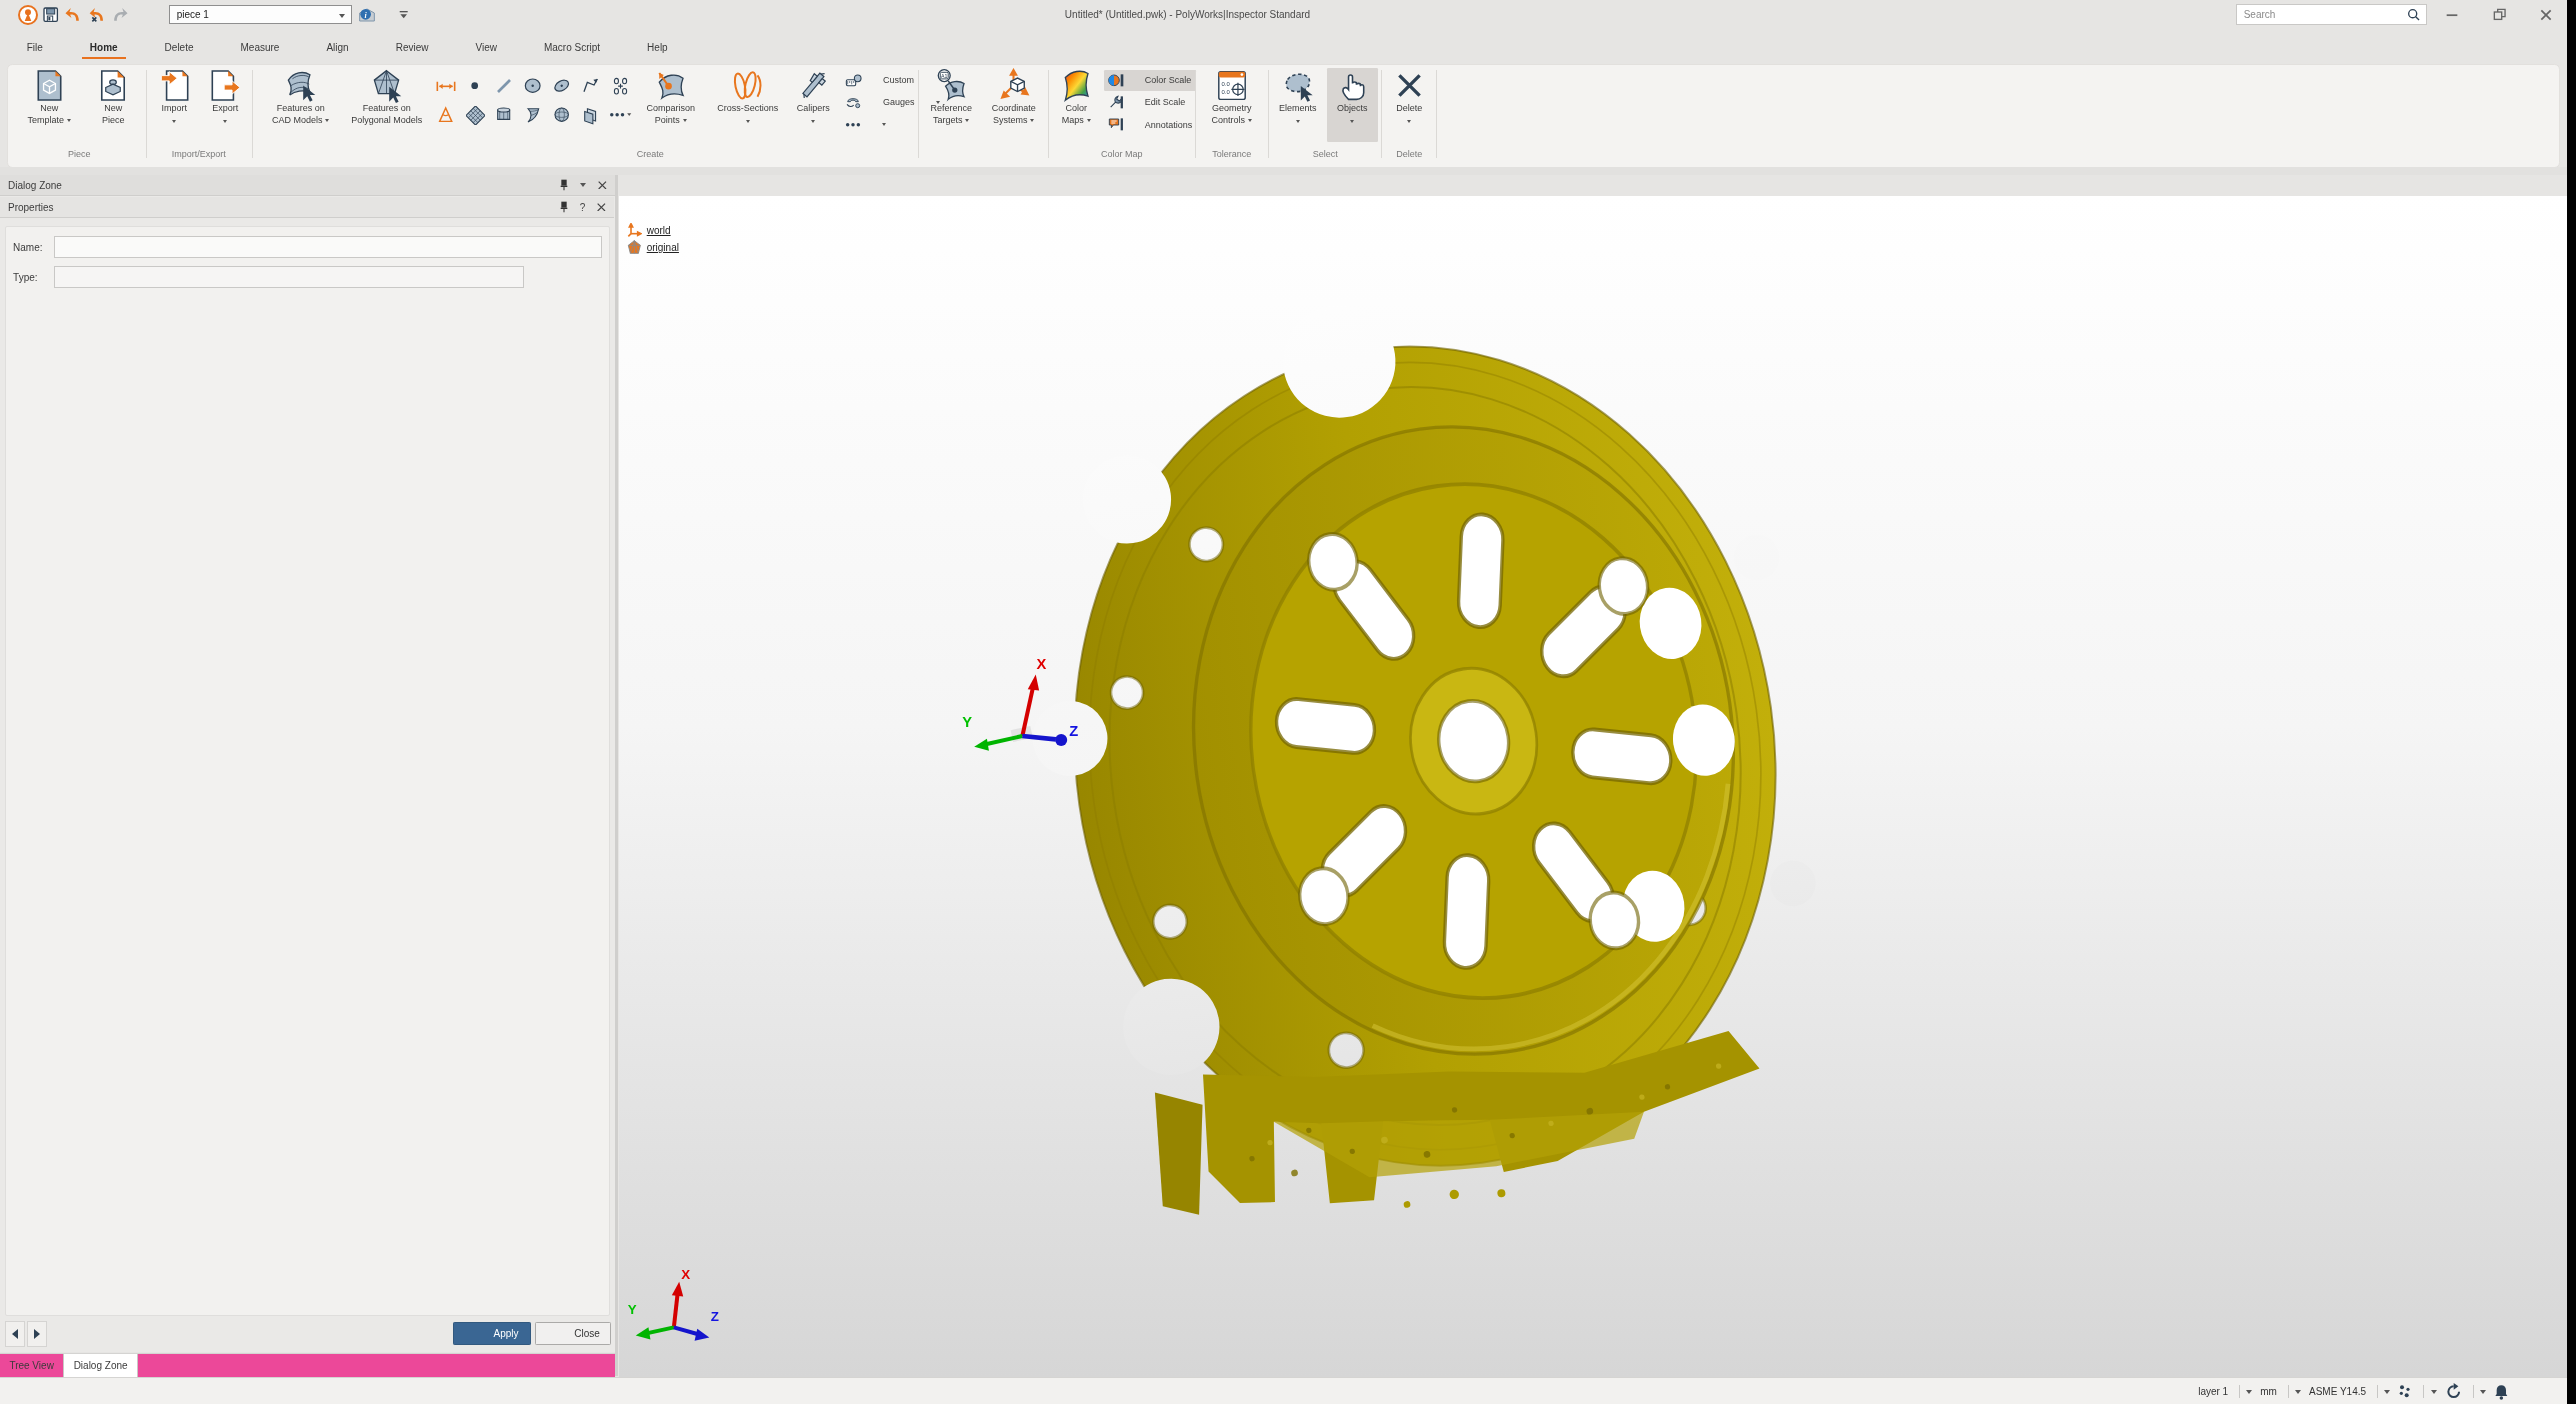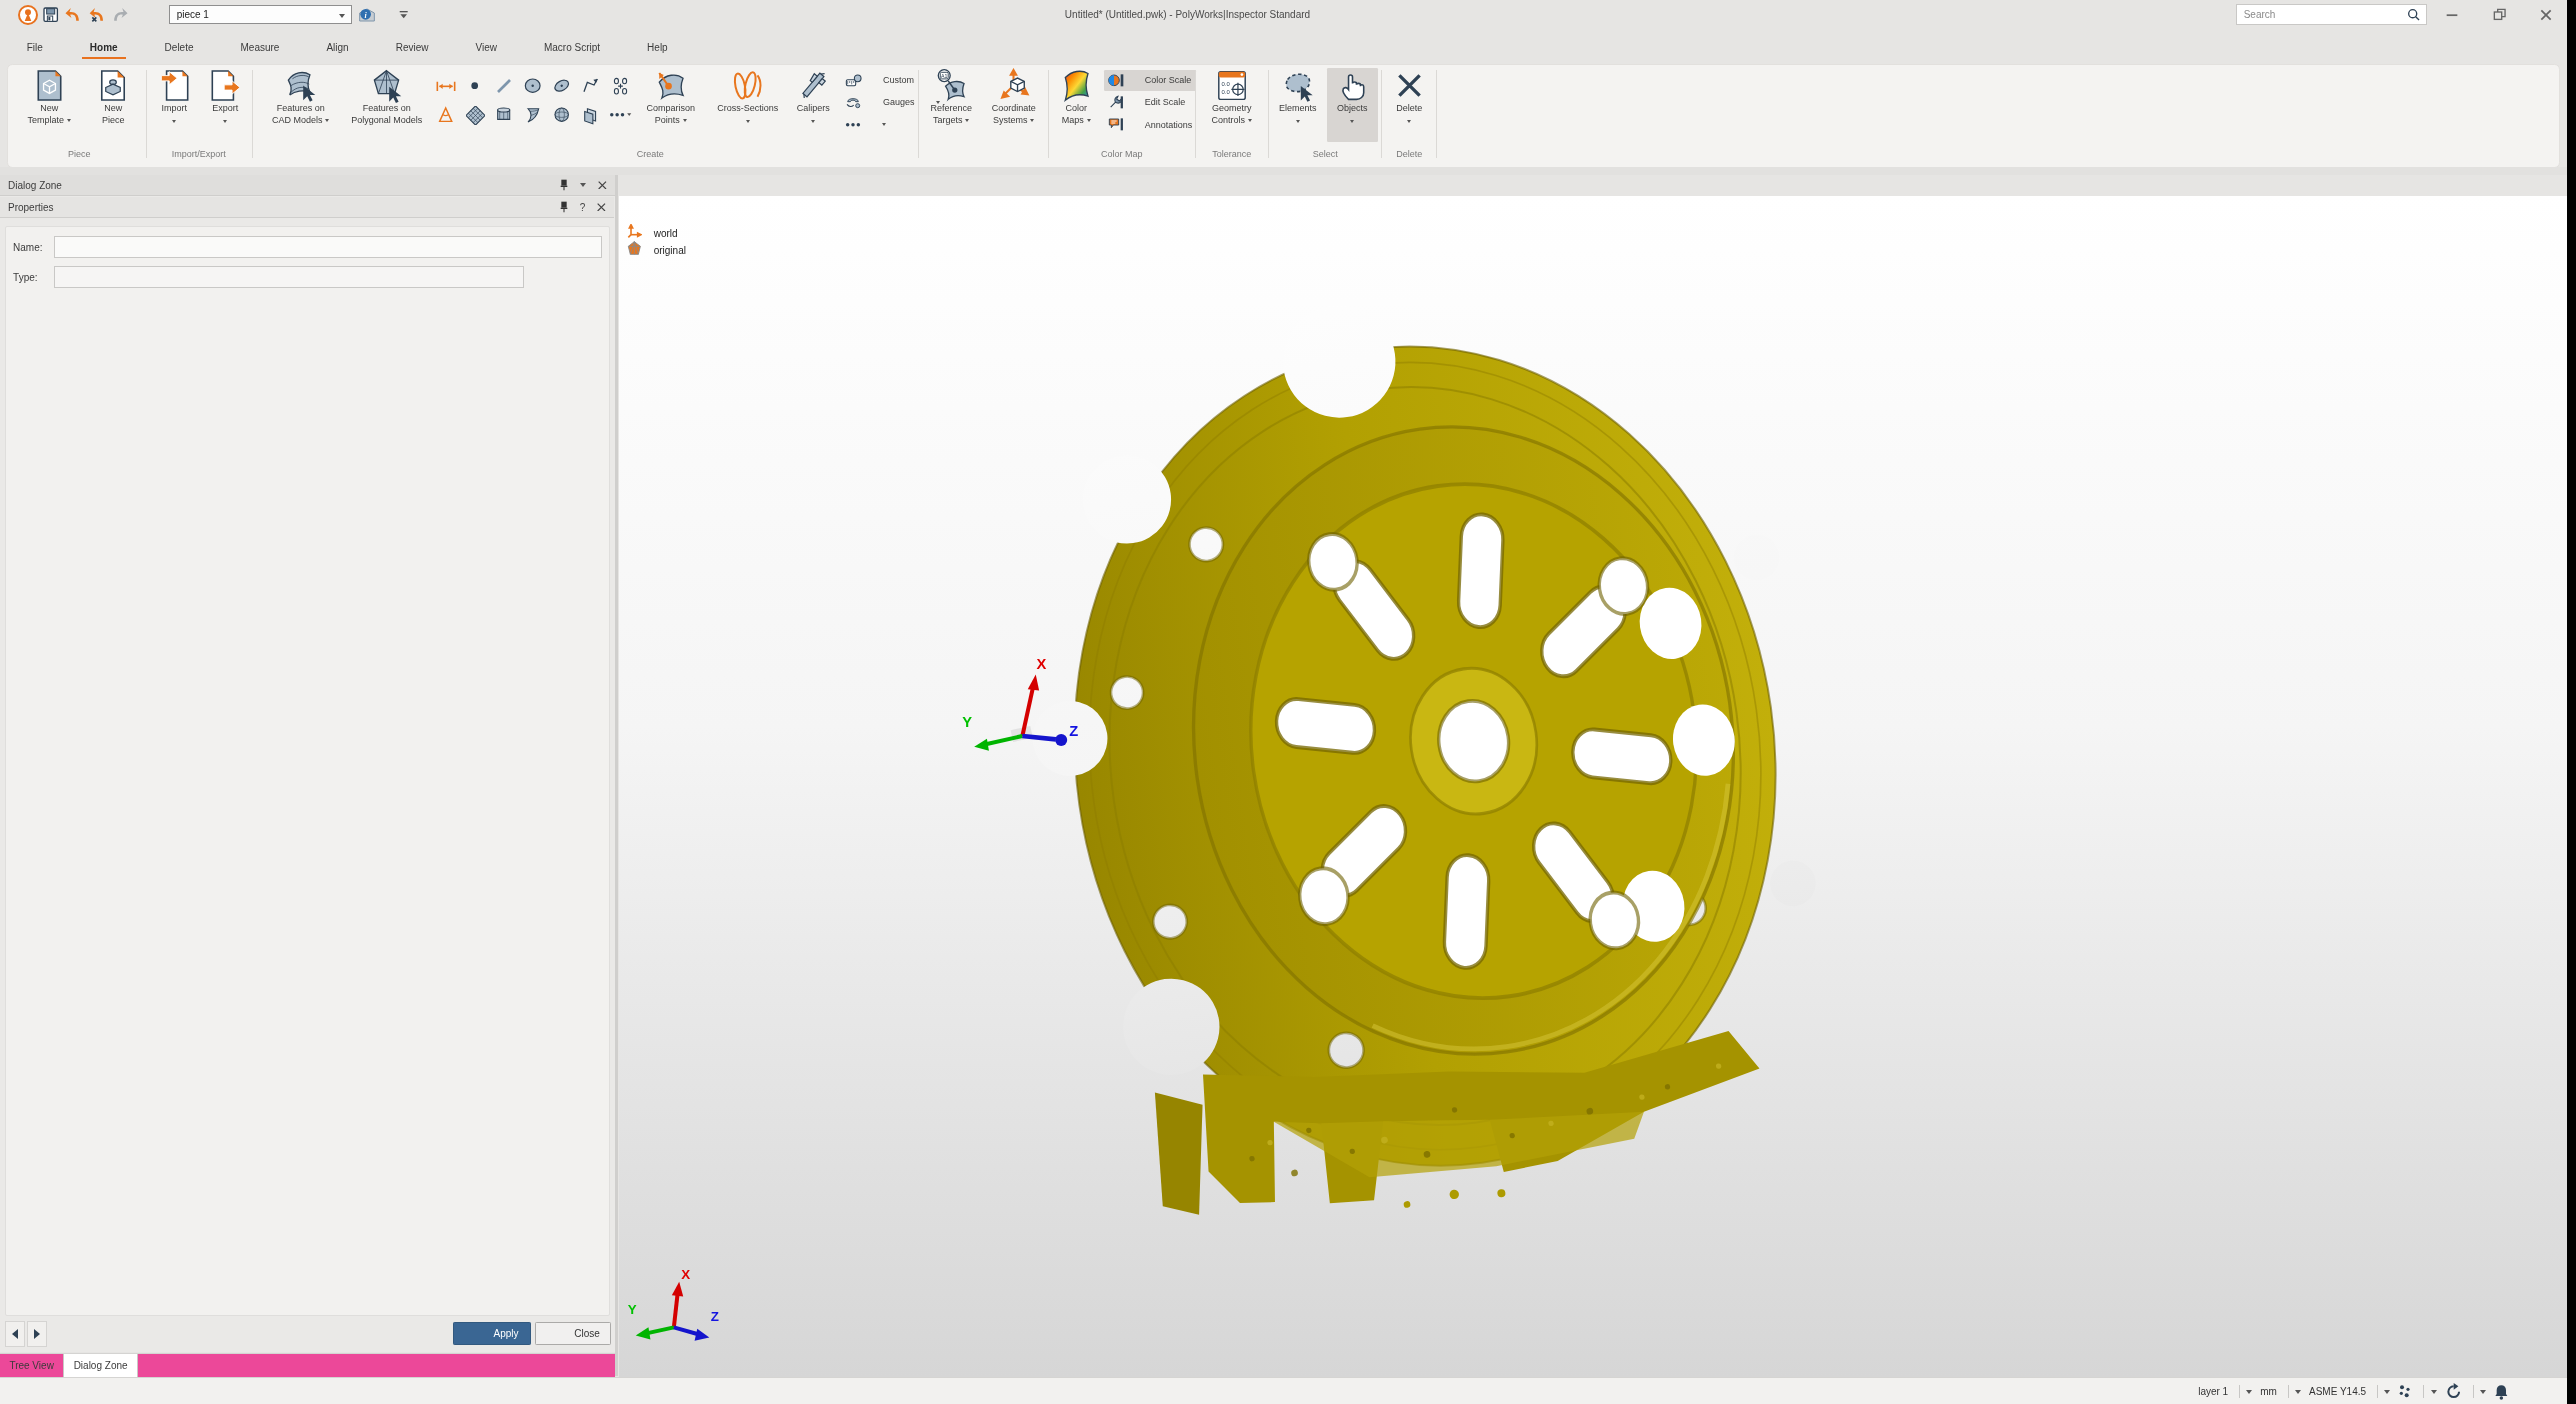--- a/index.html
+++ b/index.html
@@ -62,21 +62,21 @@
   #tabbar { position:absolute; left:0; top:1353px; width:615px; height:24px; background:#ec4899; border-top:0.7px solid #D5D4D2; display:flex; align-items:flex-start; }
   .tab { height:22px; display:flex; align-items:center; padding:0 9.4px; font-size:10px; color:#3B3B3B; }
   .tab.active { background:#FFFFFF; border:0.7px solid #C9C8C6; border-top:none; height:24px; }
 
   #vdivider { position:absolute; left:615px; top:175px; width:3.3px; height:1201px; background:#D0CFCD; }
 
   
   #scene-header { left:619px; top:175px; width:1948px; font-weight:bold; }
   #scene { position:absolute; left:619px; top:196px; width:1948px; height:1181px; background:linear-gradient(180deg,#FFFFFF 0%,#F5F5F5 45%,#D6D6D6 100%); }
   #scene-tree { position:absolute; left:8px; top:25.4px; font-size:10px; color:#222; }
-  .tree-row { display:flex; align-items:flex-end; gap:12px; height:17.4px; }
+  .tree-row { display:flex; align-items:center; gap:5px; height:17.4px;text-decoration:underline; }
   #model-svg { position:absolute; left:0; top:0; width:1948px; height:1181px; }
 
   
   #statusbar { position:absolute; left:0; top:1377px; width:2576px; height:27.4px; background:#F2F1EF; border-top:0.7px solid #D5D4D2; display:flex; align-items:center; }
   #status-right { position:absolute; right:67px; top:0; height:27.4px; display:flex; align-items:center; gap:8px; font-size:10px; color:#333; }
   .ssep { width:0.7px; height:13.4px; background:#C8C7C5; margin-left:4px; }
   .sgroup { display:flex; align-items:center; gap:6.7px; }
 
   #right-strip { position:absolute; left:2567px; top:0; width:9.4px; height:1404px; background:#000000; }
 </style>

